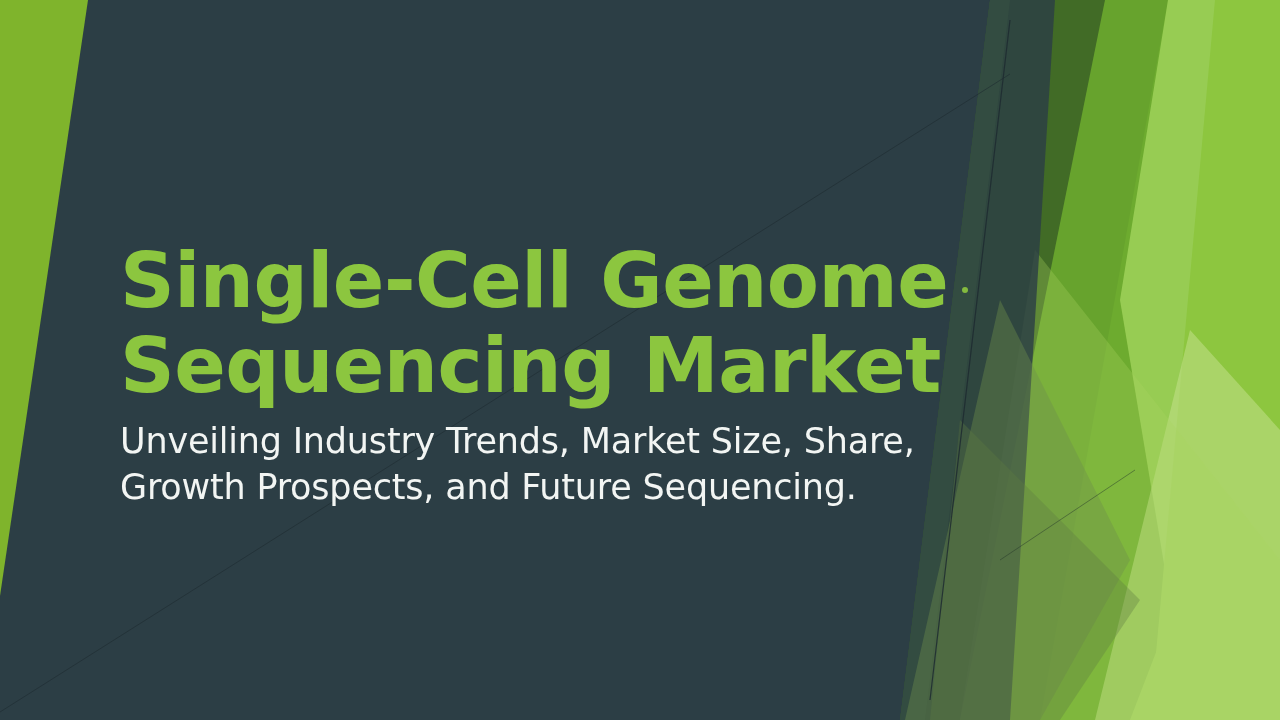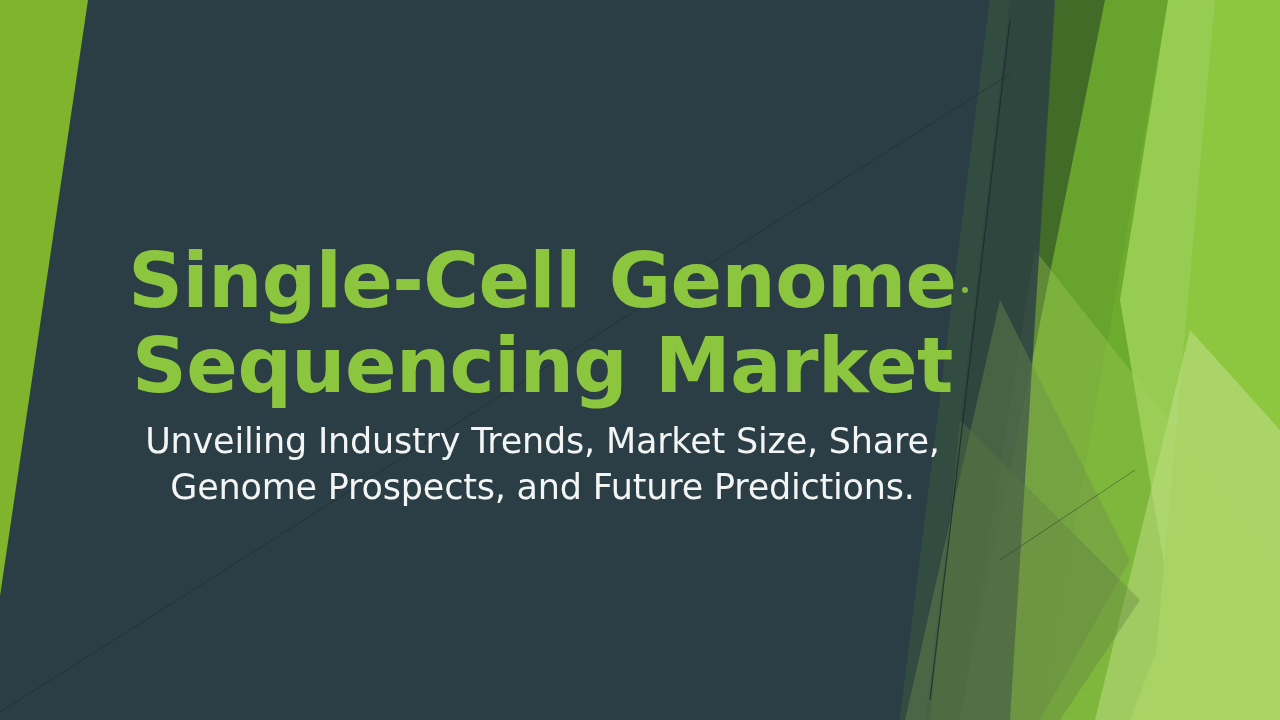--- a/index.html
+++ b/index.html
@@ -29,21 +29,21 @@
     width: 1280px;
     height: 720px;
     z-index: 5;
     pointer-events: none;
   }
   .text-block {
     position: absolute;
     left: 120px;
     top: 238px;
     width: 845px;
-    text-align: center;
+    text-align: left;
   }
   .slide-title {
     margin: 0;
     font-family: "DejaVu Sans", sans-serif;
     font-size: 76px;
     line-height: 1.12;
     font-weight: bold;
     color: #8cc63f;
     letter-spacing: -0.5px;
     word-spacing: 2px;
@@ -101,17 +101,17 @@
 
     <line x1="1000" y1="560" x2="1135" y2="470" stroke="#223029" stroke-width="1" stroke-opacity="0.45"></line>
 
     <circle cx="965" cy="290" r="3" fill="#8dc63f" fill-opacity="0.9"></circle>
 
   </svg>
 
   <div class="content">
     <div class="text-block">
       <h1 class="slide-title">Single-Cell Genome Sequencing Market</h1>
-      <p class="slide-subtitle">Unveiling Industry Trends, Market Size, Share, Genome Prospects, and Future Predictions.</p>
+      <p class="slide-subtitle">Unveiling Industry Trends, Market Size, Share, Growth Prospects, and Future Sequencing.</p>
     </div>
   </div>
 
 </div>
 
 </body></html>

